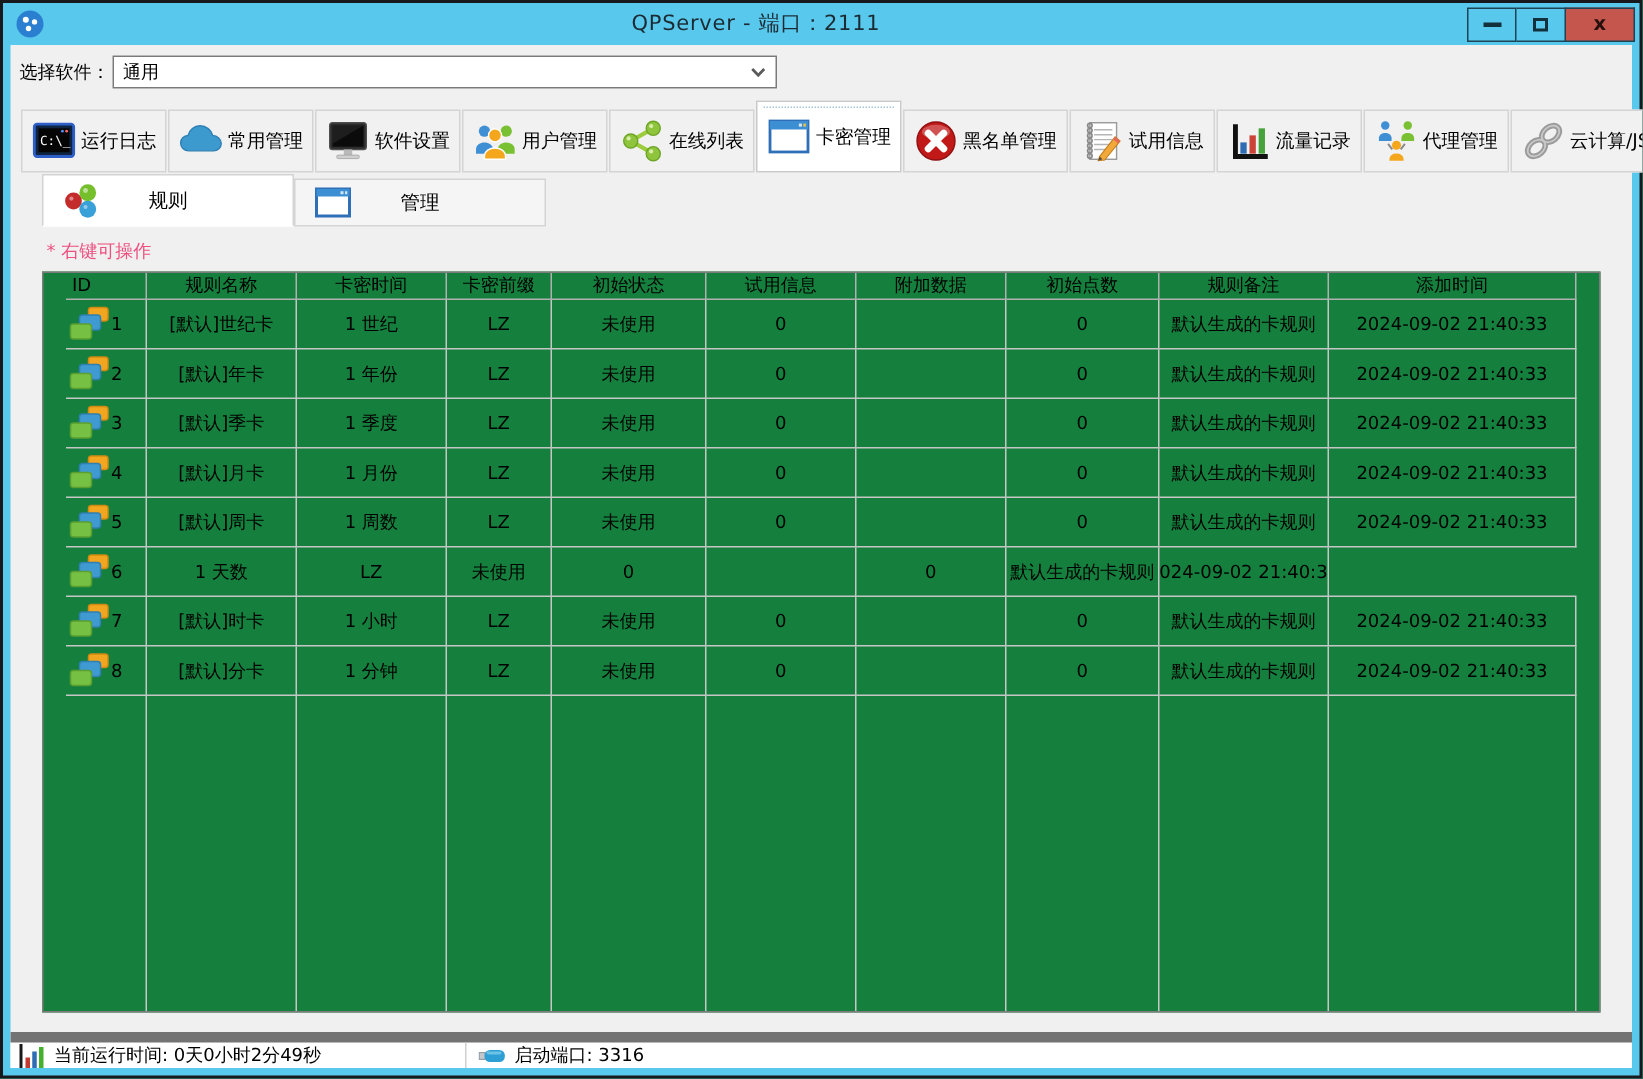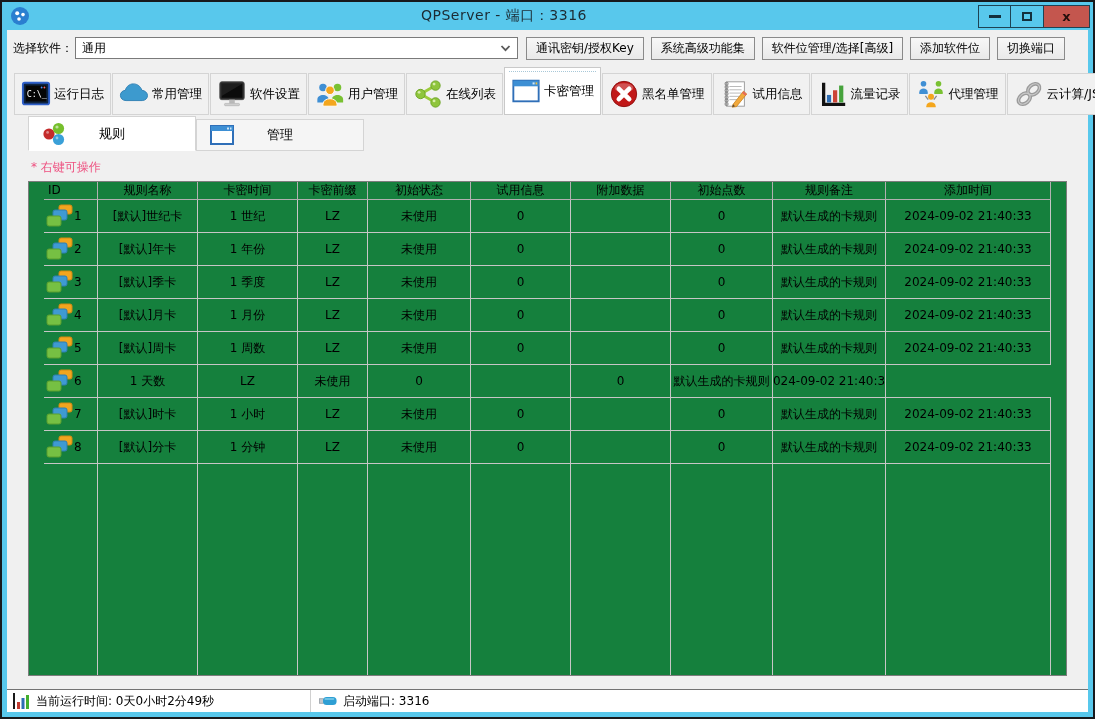--- a/index.html
+++ b/index.html
@@ -56,40 +56,40 @@
   .trow { flex:0 0 33px; cursor:pointer; }
   .cell { font-size:12px; color:#000; display:flex; align-items:center; justify-content:center; border-right:1px solid #c6c6c6; border-bottom:1px solid #c6c6c6; white-space:nowrap; overflow:hidden; }
   .cell:last-child { border-right:none; }
   .id-cell { justify-content:flex-start; padding-left:2px; gap:1px; }
   .cards-icon { width:27px; height:24px; flex:0 0 auto; }
   .tfill { flex:1; }
   .fcell { border-right:1px solid #c6c6c6; }
   .fcell:last-child { border-right:none; }
   
   .statusgap { flex:0 0 13px; }
-  .statusbar { flex:0 0 23px; background:#fff; border-top:1px solid #737373; display:flex; align-items:center; }
+  .statusbar { flex:0 0 23px; background:#fff; border-top:7px solid #737373; display:flex; align-items:center; }
   .status-section { display:flex; align-items:center; height:100%; }
   .status-runtime { width:304px; border-right:1px solid #d0d0d0; padding-left:5px; gap:6px; }
   .status-port { flex:1; padding-left:8px; gap:6px; }
   .statusbar .stext { font-size:12px; color:#000; }
   .sicon16 { width:18px; height:16px; }
 </style>
 </head>
 <body>
 
 <div class="window">
 
   <div class="titlebar">
     <svg class="app-icon" viewBox="0 0 20 20">
       <circle cx="10" cy="10" r="9" fill="#2a7fd0"></circle>
       <circle cx="7.2" cy="7.2" r="2" fill="#fff"></circle>
       <circle cx="13" cy="8.6" r="1.8" fill="#fff"></circle>
       <circle cx="9" cy="13" r="1.8" fill="#fff"></circle>
     </svg>
-    <div class="title">QPServer - 端口：3316</div>
+    <div class="title">QPServer - 端口：2111</div>
     <div class="winbtns">
       <div class="winbtn">
           <span class="glyph-min"></span>
         </div>
       <div class="winbtn">
           <span class="glyph-max"></span>
         </div>
       <div class="winbtn close">
           <span class="glyph-close">x</span>
         </div>
@@ -99,27 +99,20 @@
   <div class="body">
 
     <div class="topbar">
       <span class="select-label">选择软件：</span>
       <div class="combobox">
         <span class="value">通用</span>
         <svg class="chevron" viewBox="0 0 11 7">
           <path d="M1.5 1 L5.5 5.2 L9.5 1" stroke="#5a5a5a" stroke-width="1.8" fill="none"></path>
         </svg>
       </div>
-      <div class="topbar-buttons" id="topbar-buttons">
-          <button class="tbtn">通讯密钥/授权Key</button>
-          <button class="tbtn">系统高级功能集</button>
-          <button class="tbtn">软件位管理/选择[高级]</button>
-          <button class="tbtn">添加软件位</button>
-          <button class="tbtn">切换端口</button>
-        </div>
     </div>
 
     <div class="tabstrip" id="tabstrip">
         <div class="tab">
           <svg viewBox="0 0 32 32" class="ticon">
             <rect x="2" y="4" width="28" height="23" rx="2" fill="#0f2440" stroke="#2e5fc9" stroke-width="2"></rect>
             <rect x="5" y="7" width="22" height="17" fill="#050505"></rect>
             <text x="6" y="19" font-size="9" fill="#ffffff" font-family="DejaVu Sans Mono, monospace">C:\_</text>
             <circle cx="22" cy="9" r="1" fill="#4d90fe"></circle>
             <circle cx="25" cy="9" r="1" fill="#ff6666"></circle>

